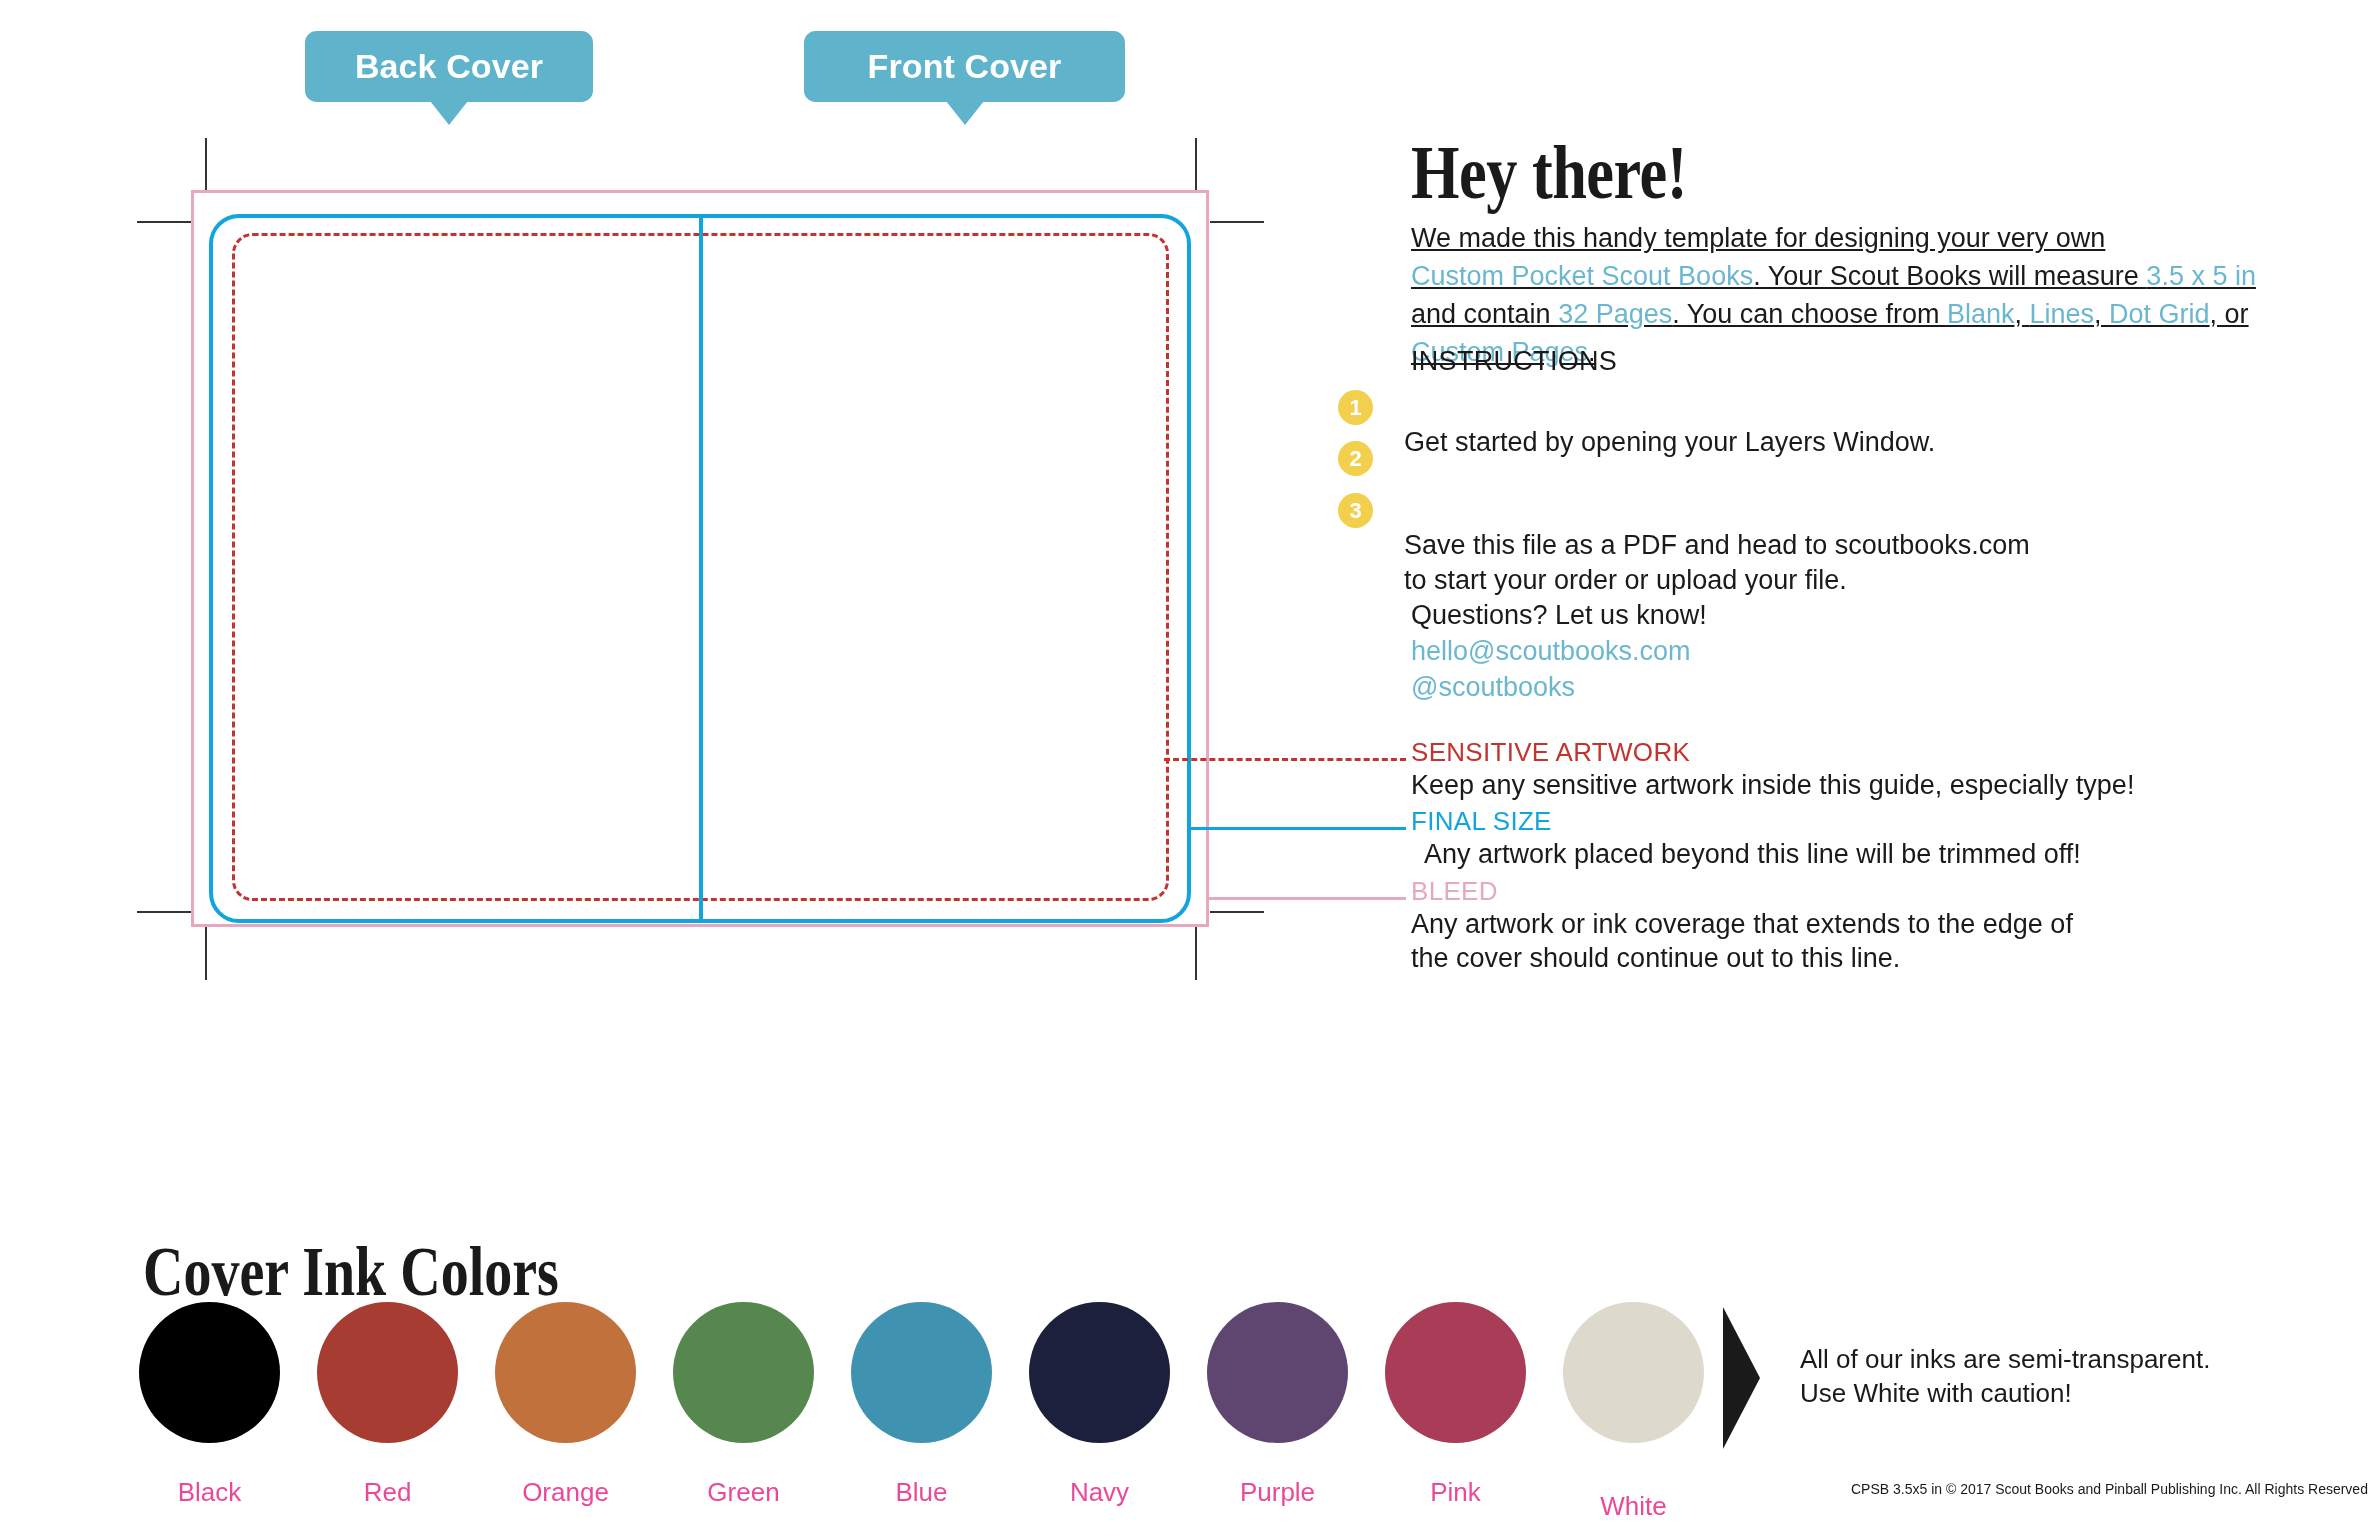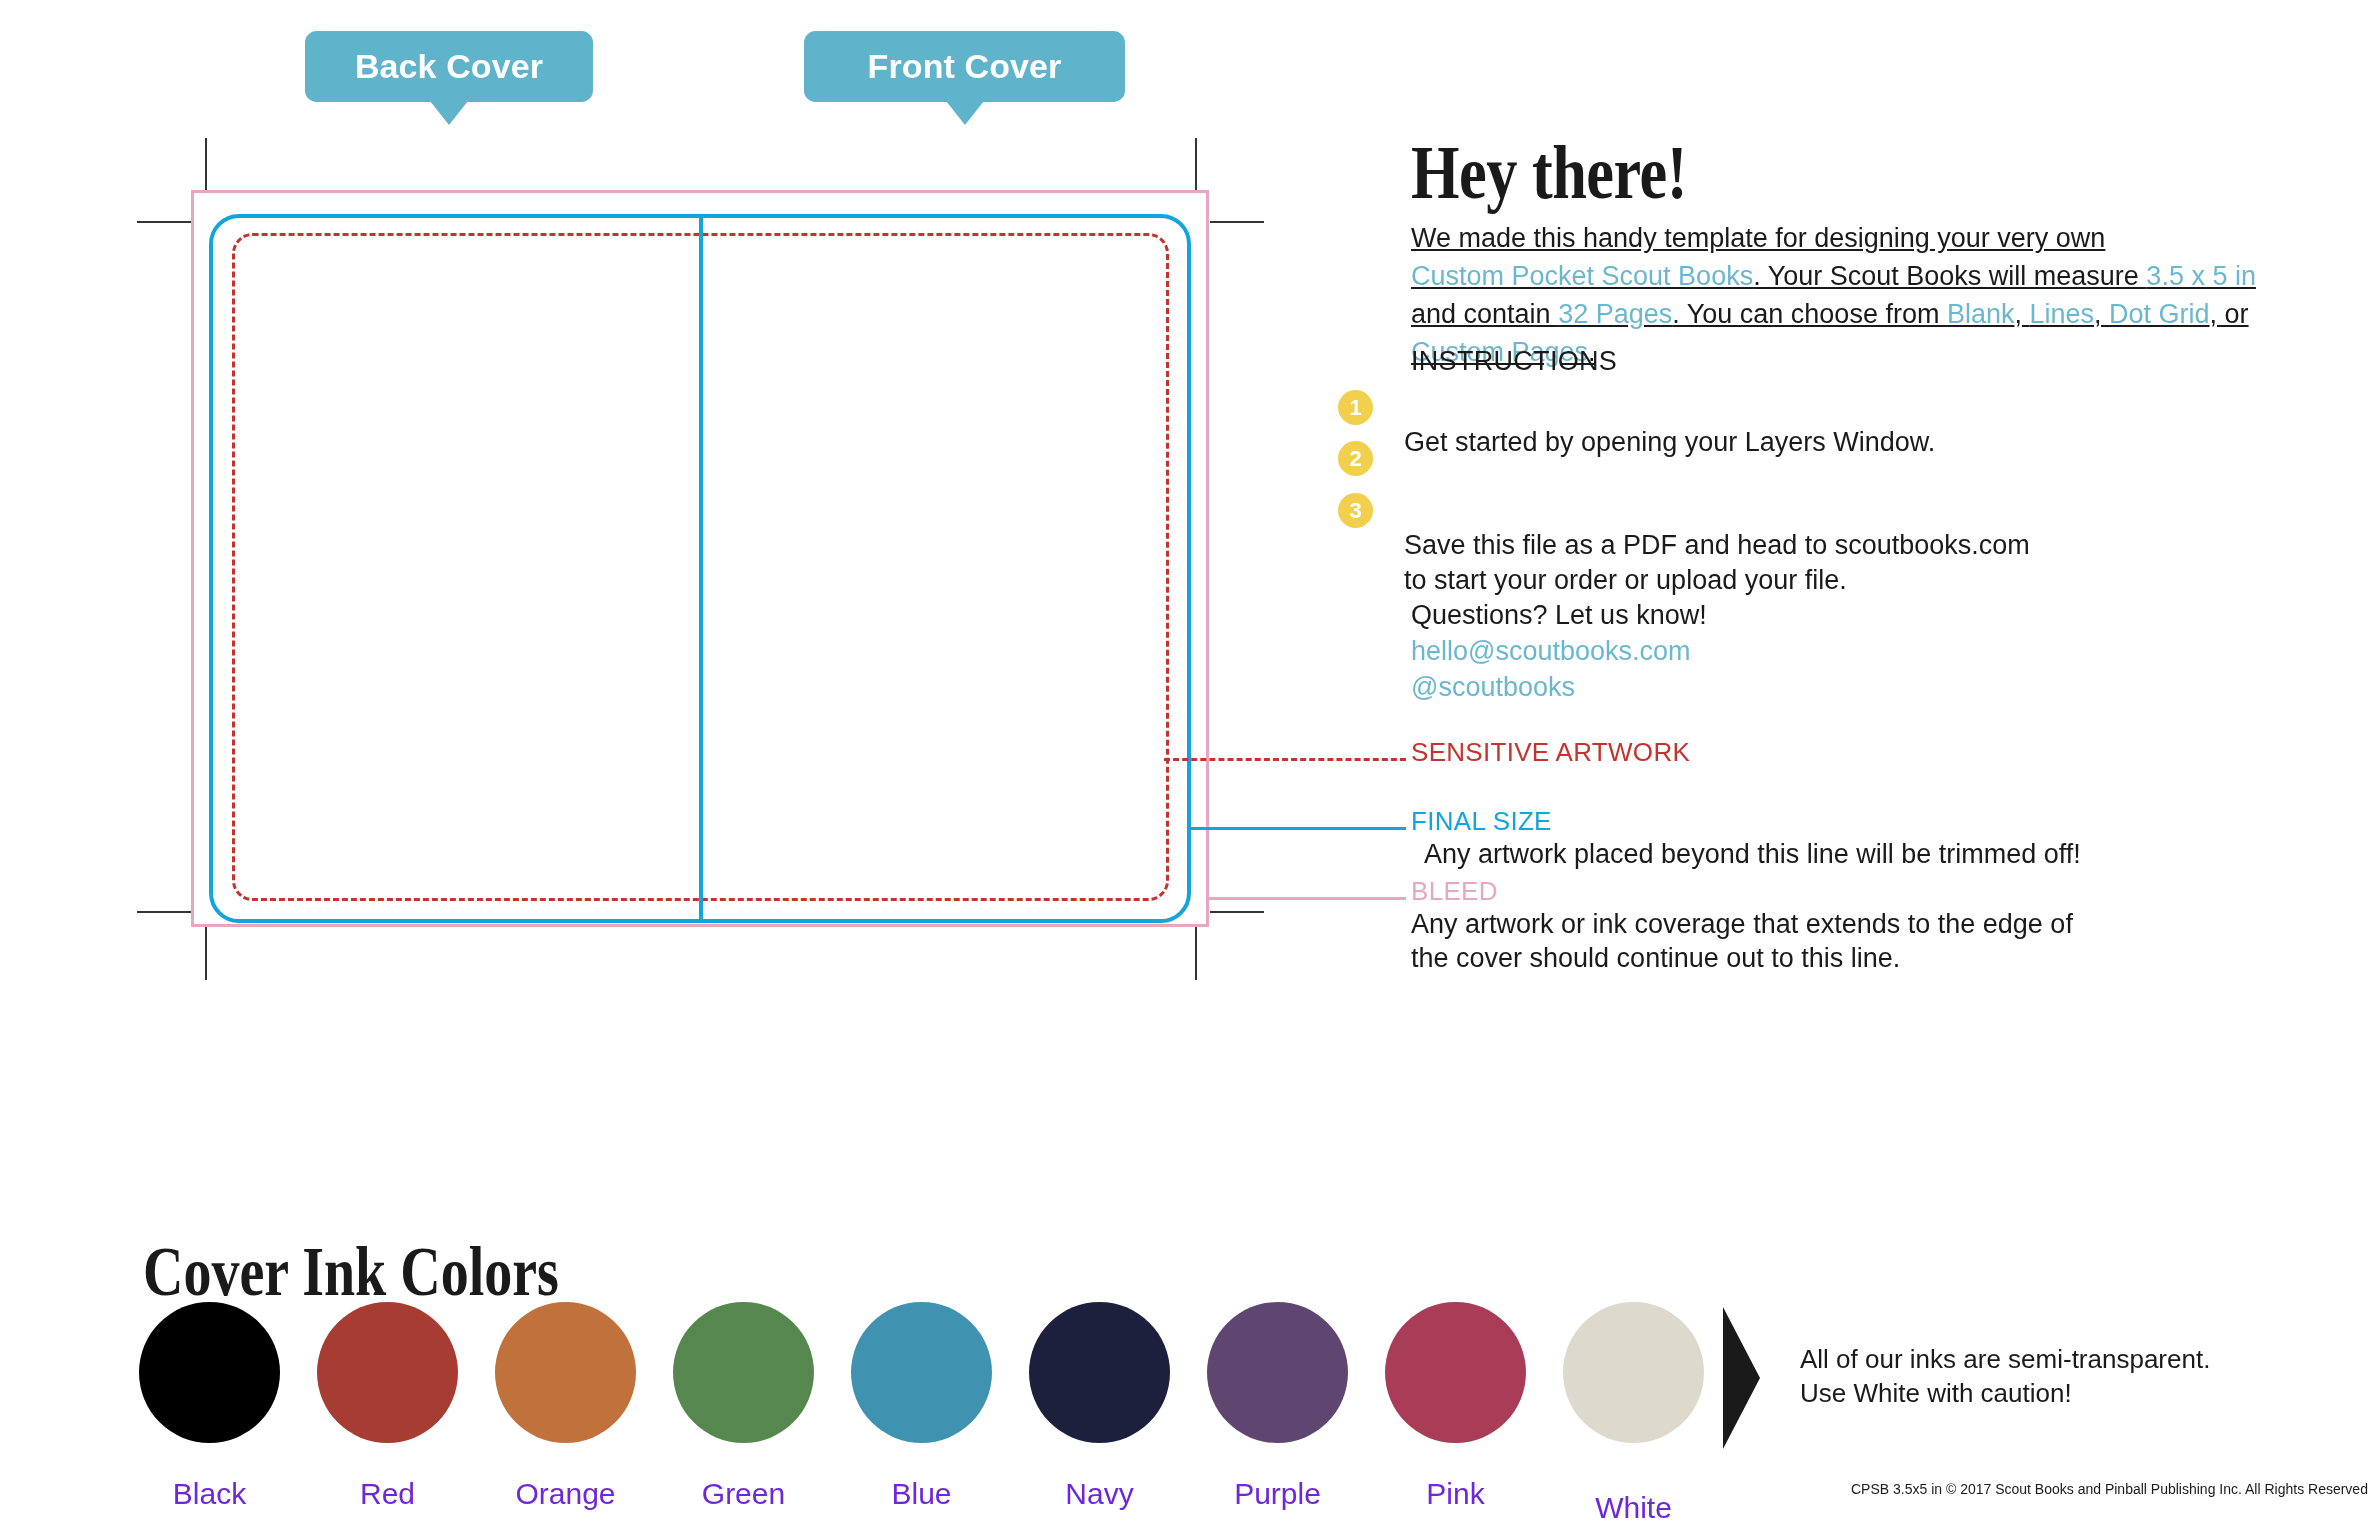--- a/index.html
+++ b/index.html
@@ -138,22 +138,22 @@
     transform-origin:left center;
     white-space:nowrap;
   }
   .swatch{
     position:absolute;
     width:141px;height:141px;
     border-radius:50%;
   }
   .swatch-label{
     position:absolute;
-    font-size:30px;
-    color:#6d28d9;
+    font-size:26px;
+    color:#ec4899;
     text-align:center;
     width:141px;
   }
   .ink-note{
     position:absolute;
     font-size:26px;line-height:34px;color:#1a1a1a;
   }
   .arrow-black{
     position:absolute;
     width:0;height:0;
@@ -233,20 +233,21 @@
 </div>
 
 <div class="questions" style="left:1411px;top:597px;">
   <div>Questions? Let us know!</div>
   <div class="accent">hello@scoutbooks.com</div>
   <div class="accent">@scoutbooks</div>
 </div>
 
 <div class="legend" style="left:1411px;top:736px;">
   <div class="legend-head lh-red">SENSITIVE ARTWORK</div>
+  <div class="legend-body" style="white-space:pre-line;">Keep any sensitive artwork inside this guide, especially type!</div>
 </div>
 
 <div class="legend" style="left:1411px;top:805px;">
   <div class="legend-head lh-blue">FINAL SIZE</div>
   <div class="legend-body" style="white-space:pre-line;margin-left:13px;">Any artwork placed beyond this line will be trimmed off!</div>
 </div>
 
 <div class="legend" style="left:1411px;top:875px;">
   <div class="legend-head lh-pink">BLEED</div>
   <div class="legend-body" style="white-space:pre-line;">Any artwork or ink coverage that extends to the edge of

